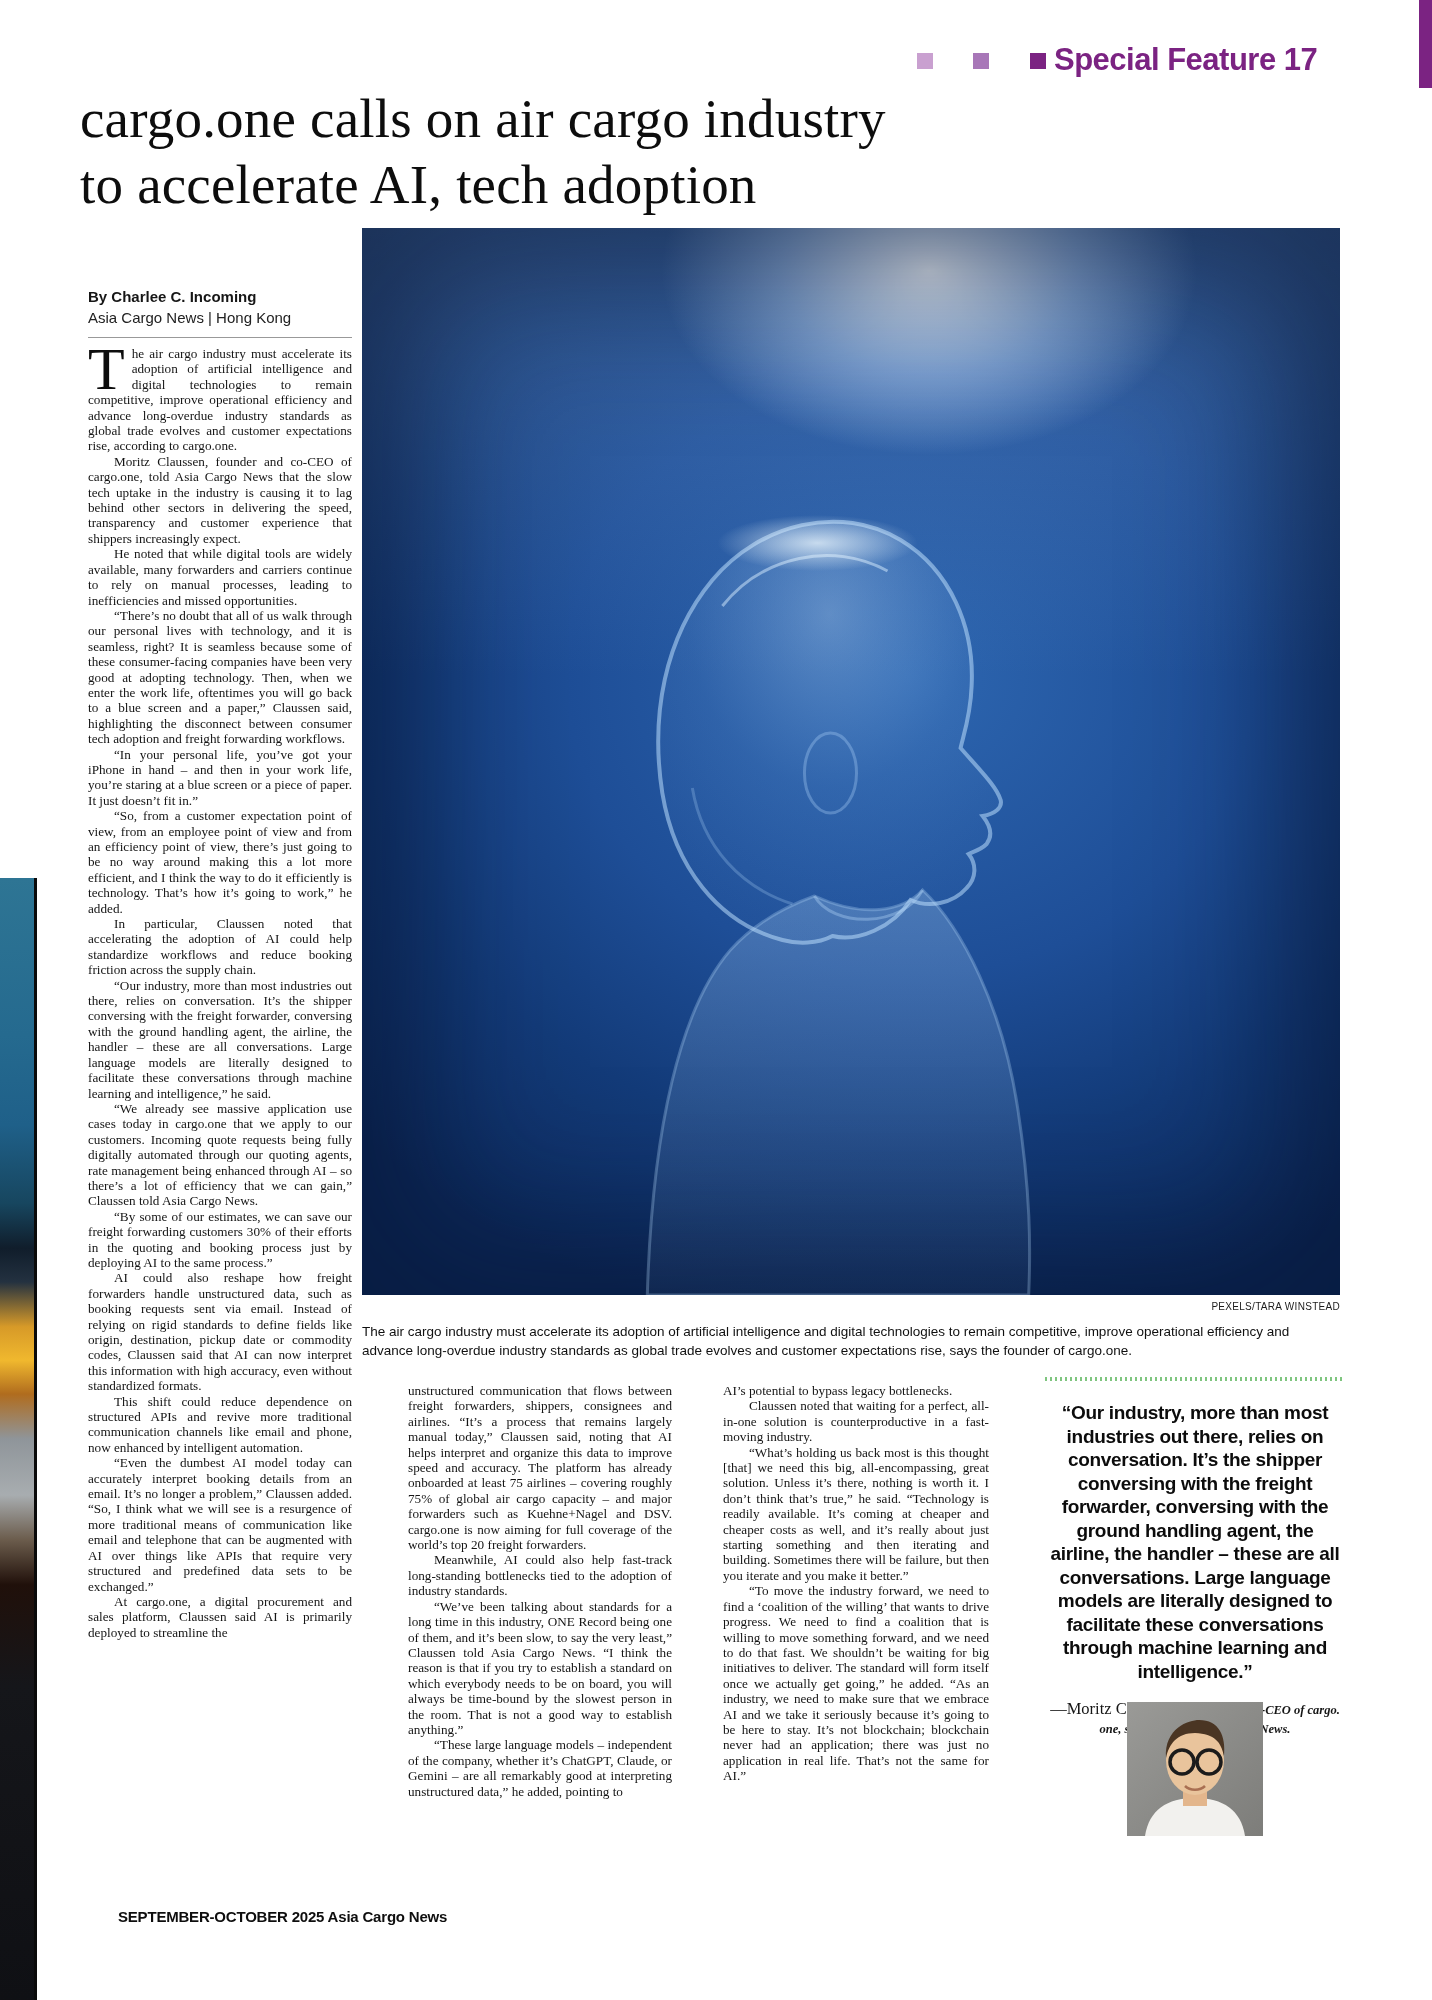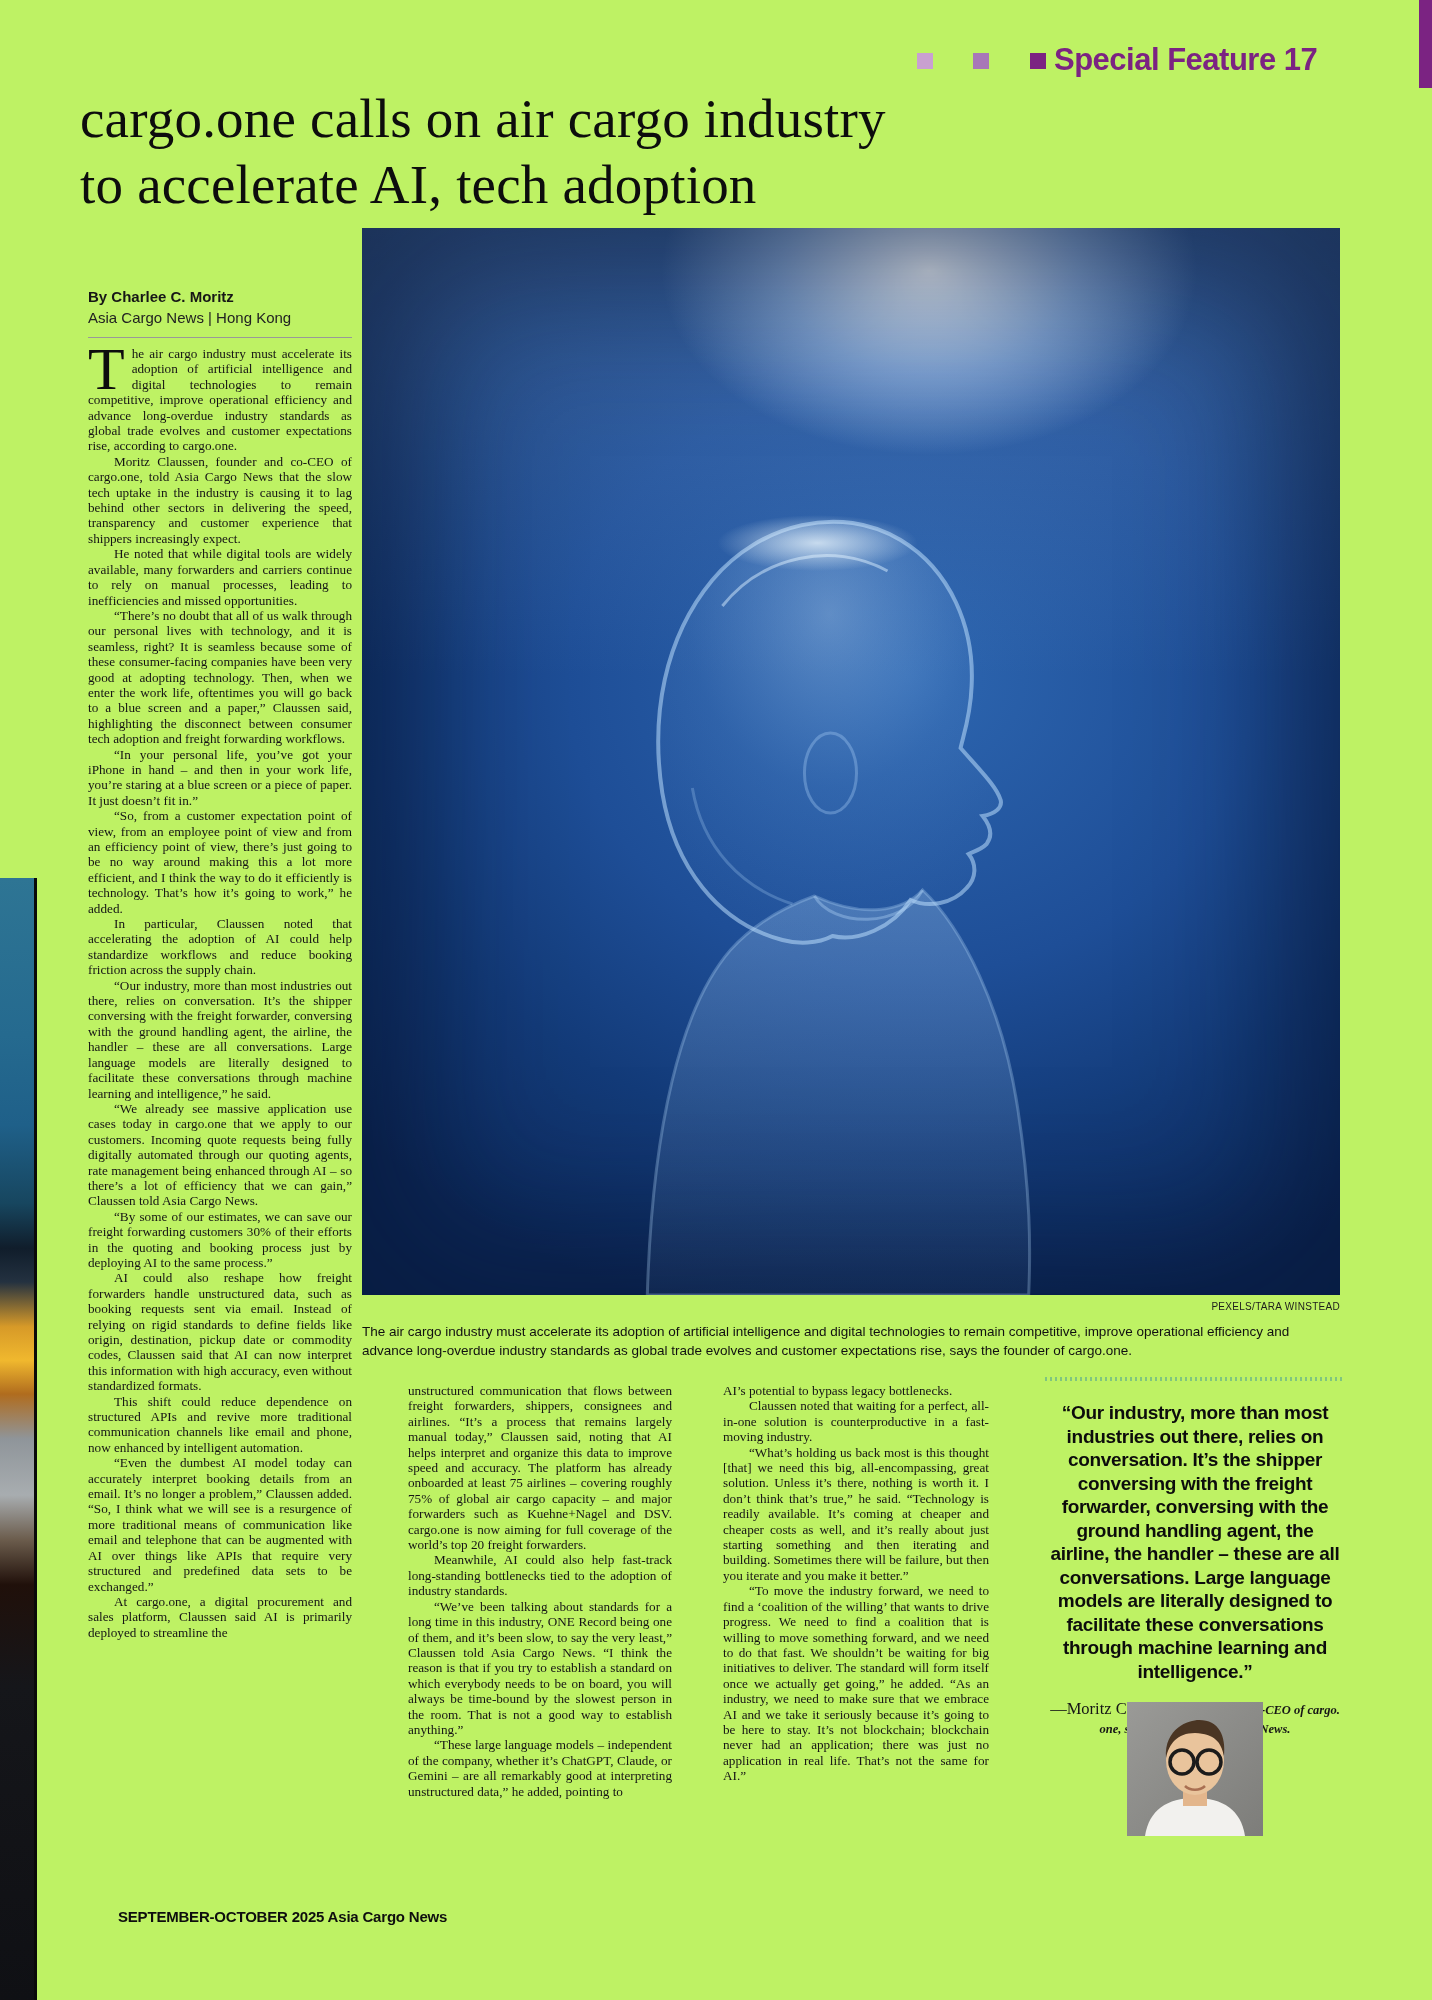--- a/index.html
+++ b/index.html
@@ -1,16 +1,16 @@
 <!DOCTYPE html>
 <html><head>
 <meta charset="utf-8">
 <style>
   html,body{margin:0;padding:0;background:#e8e8e8;}
-  #page{position:relative;width:1432px;height:2000px;background:#bef264;overflow:hidden;
+  #page{position:relative;width:1432px;height:2000px;background:#ffffff;overflow:hidden;
         font-family:"Liberation Serif",serif;color:#111;}
   
   .left-strip{position:absolute;left:0;top:878px;width:34px;height:1122px;
     background:linear-gradient(to bottom,
       #2e7594 0%, #256a8f 14%, #1f6089 22%, #17465f 29%, #101d2b 33%,
       #233140 36%, #d79a28 40%, #f0b82e 43%, #b06c1e 46%,
       #8f959a 50%, #a8adb0 55%, #6b5c4c 59%, #20100a 63%,
       #15161a 72%, #0f1014 100%);
     border-right:3px solid #0a0a0a;}
   .purple-bar{position:absolute;right:0;top:0;width:13px;height:88px;background:#7b2382;}
@@ -76,21 +76,21 @@
   <div class="sq sq2"></div>
   <div class="sq sq3"></div>
   <div class="section-label">Special Feature 17</div>
 
   <div class="headline">
     <div>cargo.one calls on air cargo industry</div>
     <div>to accelerate AI, tech adoption</div>
   </div>
 
   <div class="byline">
-    <p class="author">By Charlee C. Moritz</p>
+    <p class="author">By Charlee C. Incoming</p>
     <p class="pub">Asia Cargo News | Hong Kong</p>
     <div class="rule"></div>
   </div>
 
   <div class="col" style="left:88px;top:346px;">
     <p class="noind"><span class="dropcap">T</span><span>he air cargo industry must accelerate its adoption of artificial intelligence and digital technologies to remain competitive, improve operational efficiency and advance long-overdue industry standards as global trade evolves and customer expectations rise, according to cargo.one.</span></p>
     <p>Moritz Claussen, founder and co-CEO of cargo.one, told Asia Cargo News that the slow tech uptake in the industry is causing it to lag behind other sectors in delivering the speed, transparency and customer experience that shippers increasingly expect.</p>
     <p>He noted that while digital tools are widely available, many forwarders and carriers continue to rely on manual processes, leading to inefficiencies and missed opportunities.</p>
     <p>“There’s no doubt that all of us walk through our personal lives with technology, and it is seamless, right? It is seamless because some of these consumer-facing companies have been very good at adopting technology. Then, when we enter the work life, oftentimes you will go back to a blue screen and a paper,” Claussen said, highlighting the disconnect between consumer tech adoption and freight forwarding workflows.</p>
     <p>“In your personal life, you’ve got your iPhone in hand – and then in your work life, you’re staring at a blue screen or a piece of paper. It just doesn’t fit in.”</p>

